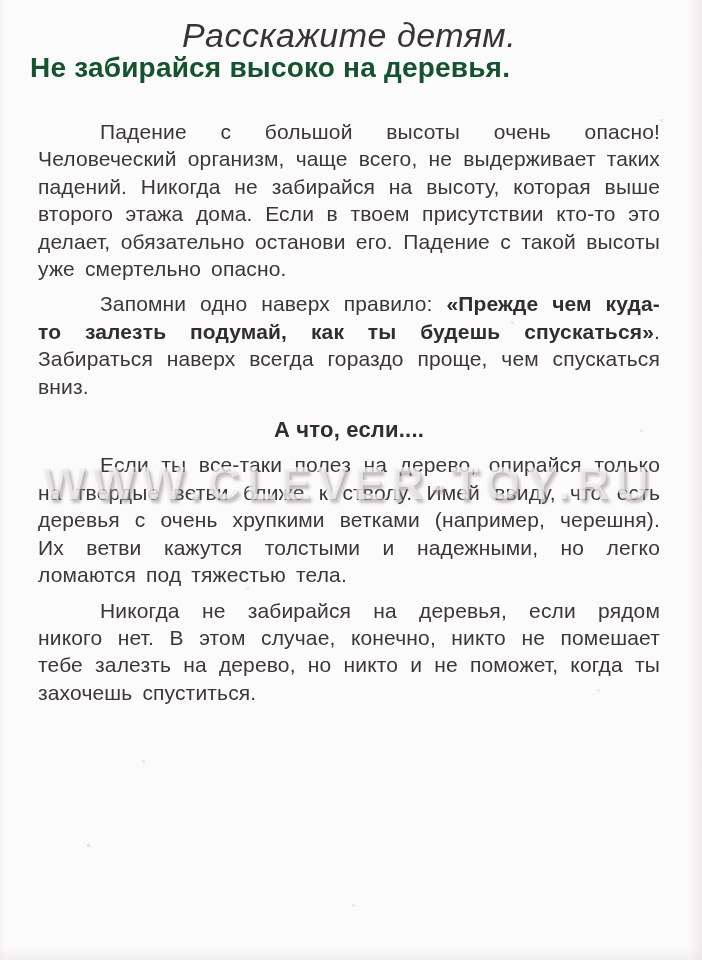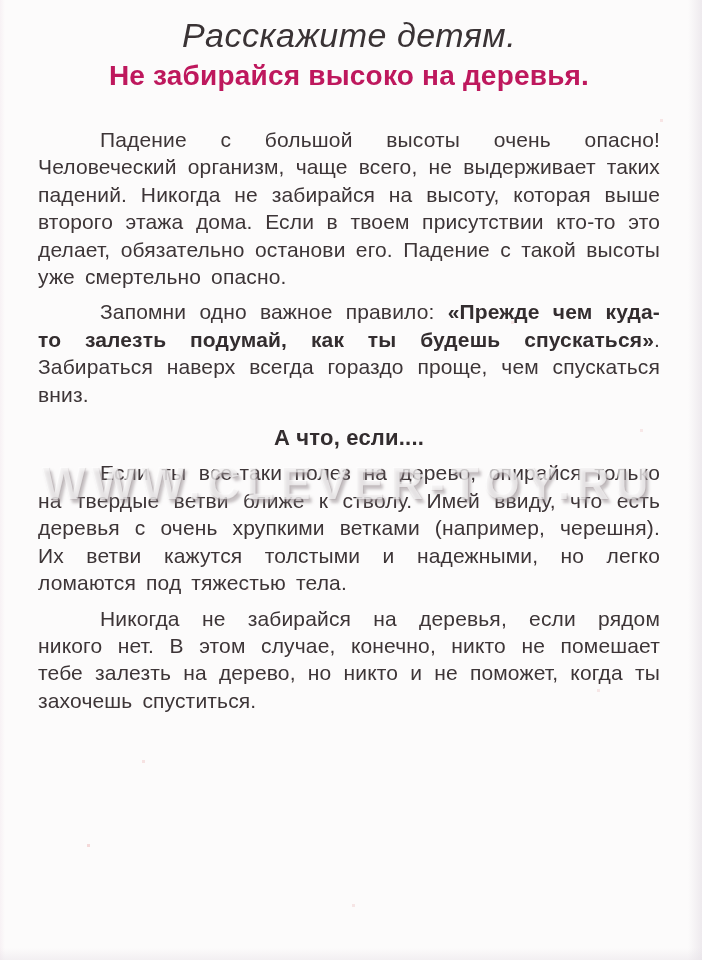--- a/index.html
+++ b/index.html
@@ -28,27 +28,26 @@
   .supertitle {
     text-align: center;
     font-style: italic;
     font-size: 34px;
     font-weight: 400;
     letter-spacing: 0.5px;
     color: #3a3335;
     line-height: 30px;
   }
   .main-title {
-    text-align: center;
     font-weight: bold;
     font-size: 28px;
     letter-spacing: 0.2px;
-    color: #be185d;
+    color: #14532d;
     line-height: 32px;
-    margin-top: 10px;
+    margin-top: 2px;
   }
   .body-p {
     margin: 8px;
     font-size: 21px;
     line-height: 27.4px;
     text-align: justify;
     text-indent: 62px;
     letter-spacing: 0.15px;
     word-spacing: 4px;
     hyphens: none;
@@ -122,21 +121,21 @@
 
 <div class="page">
 
   <div class="titles">
     <div class="supertitle">Расскажите детям.</div>
     <div class="main-title">Не забирайся высоко на деревья.</div>
   </div>
 
   <p class="body-p">Падение с большой высоты очень опасно! Человеческий организм, чаще всего, не выдерживает таких падений. Никогда не забирайся на высоту, которая выше второго этажа дома. Если в твоем присутствии кто-то это делает, обязательно останови его. Падение с такой высоты уже смертельно опасно.</p>
 
-  <p class="body-p"><span>Запомни одно важное правило: </span><span class="bold">«Прежде чем куда-то залезть подумай, как ты будешь спускаться»</span><span>. Забираться наверх всегда гораздо проще, чем спускаться вниз.</span></p>
+  <p class="body-p"><span>Запомни одно наверх правило: </span><span class="bold">«Прежде чем куда-то залезть подумай, как ты будешь спускаться»</span><span>. Забираться наверх всегда гораздо проще, чем спускаться вниз.</span></p>
 
   <h3 class="section-heading">А что, если....</h3>
 
   <p class="body-p">Если ты все-таки полез на дерево, опирайся только на твердые ветви ближе к стволу. Имей ввиду, что есть деревья с очень хрупкими ветками (например, черешня). Их ветви кажутся толстыми и надежными, но легко ломаются под тяжестью тела.</p>
 
   <p class="body-p">Никогда не забирайся на деревья, если рядом никого нет. В этом случае, конечно, никто не помешает тебе залезть на дерево, но никто и не поможет, когда ты захочешь спуститься.</p>
 
 
   <div class="watermark">WWW.CLEVER-TOY.RU</div>
 

